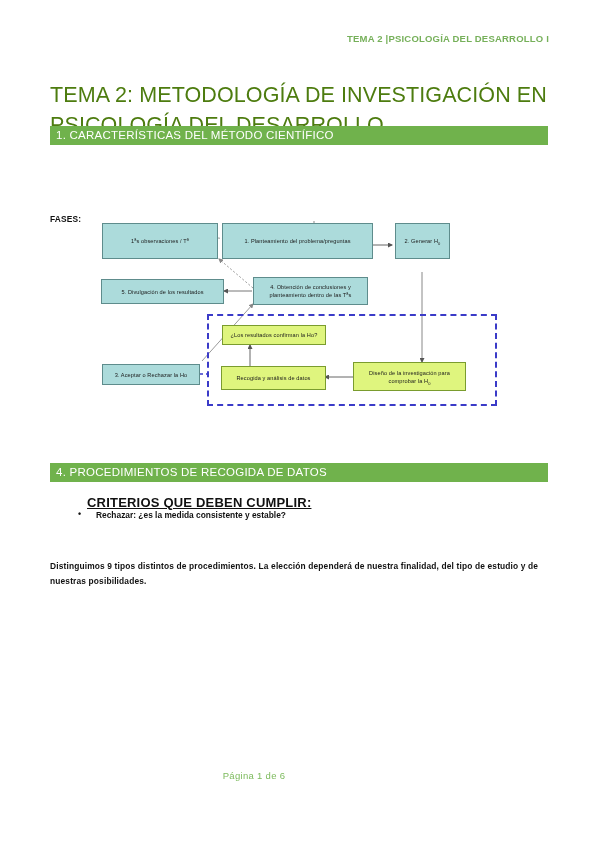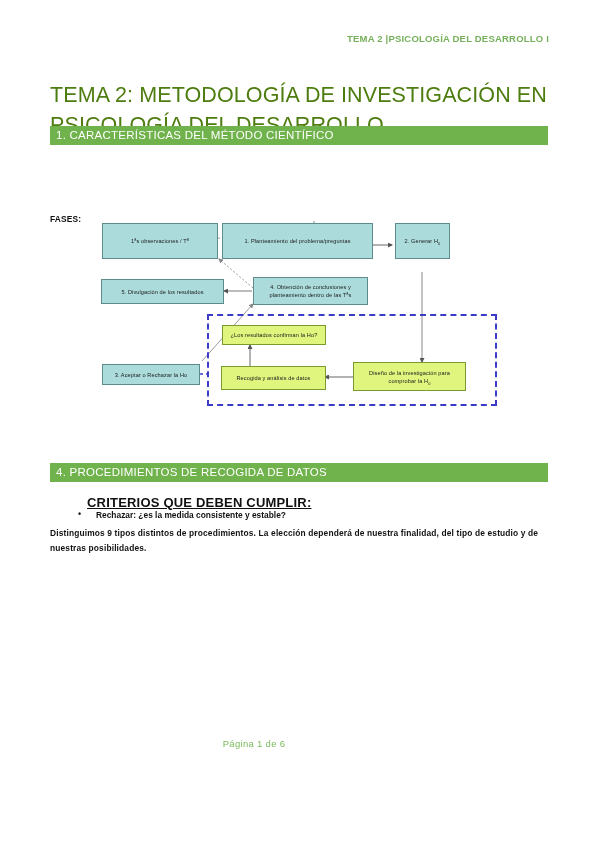--- a/index.html
+++ b/index.html
@@ -74,21 +74,21 @@
     width: 500px;
     font-size: 8.4px;
     line-height: 15px;
     font-weight: bold;
     color: #111111;
     letter-spacing: .15px;
   }
   #para-metodo  { top: 168px; }
   #para-fases   { top: 204px; }
   #para-finalidad { top: 420px; font-weight: bold; }
-  #para-distinguimos { top: 518px; }
+  #para-distinguimos { top: 551px; }
 
   .crit-heading {
     position: absolute;
     left: 50px;
     top: 495px;
     font-size: 13px;
     font-weight: bold;
     text-decoration: underline;
     letter-spacing: .2px;
     color: #111111;
@@ -111,21 +111,21 @@
     content: "\2022";
     position: absolute;
     left: -18px;
     top: -1px;
     font-size: 9px;
   }
 
   
   .doc-footer {
     position: absolute;
-    top: 738px;
+    top: 770px;
     left: 0;
     width: 508px;
     text-align: center;
     font-size: 9.5px;
     color: #7CBA5C;
     letter-spacing: .3px;
   }
 
   
   .diagram {

